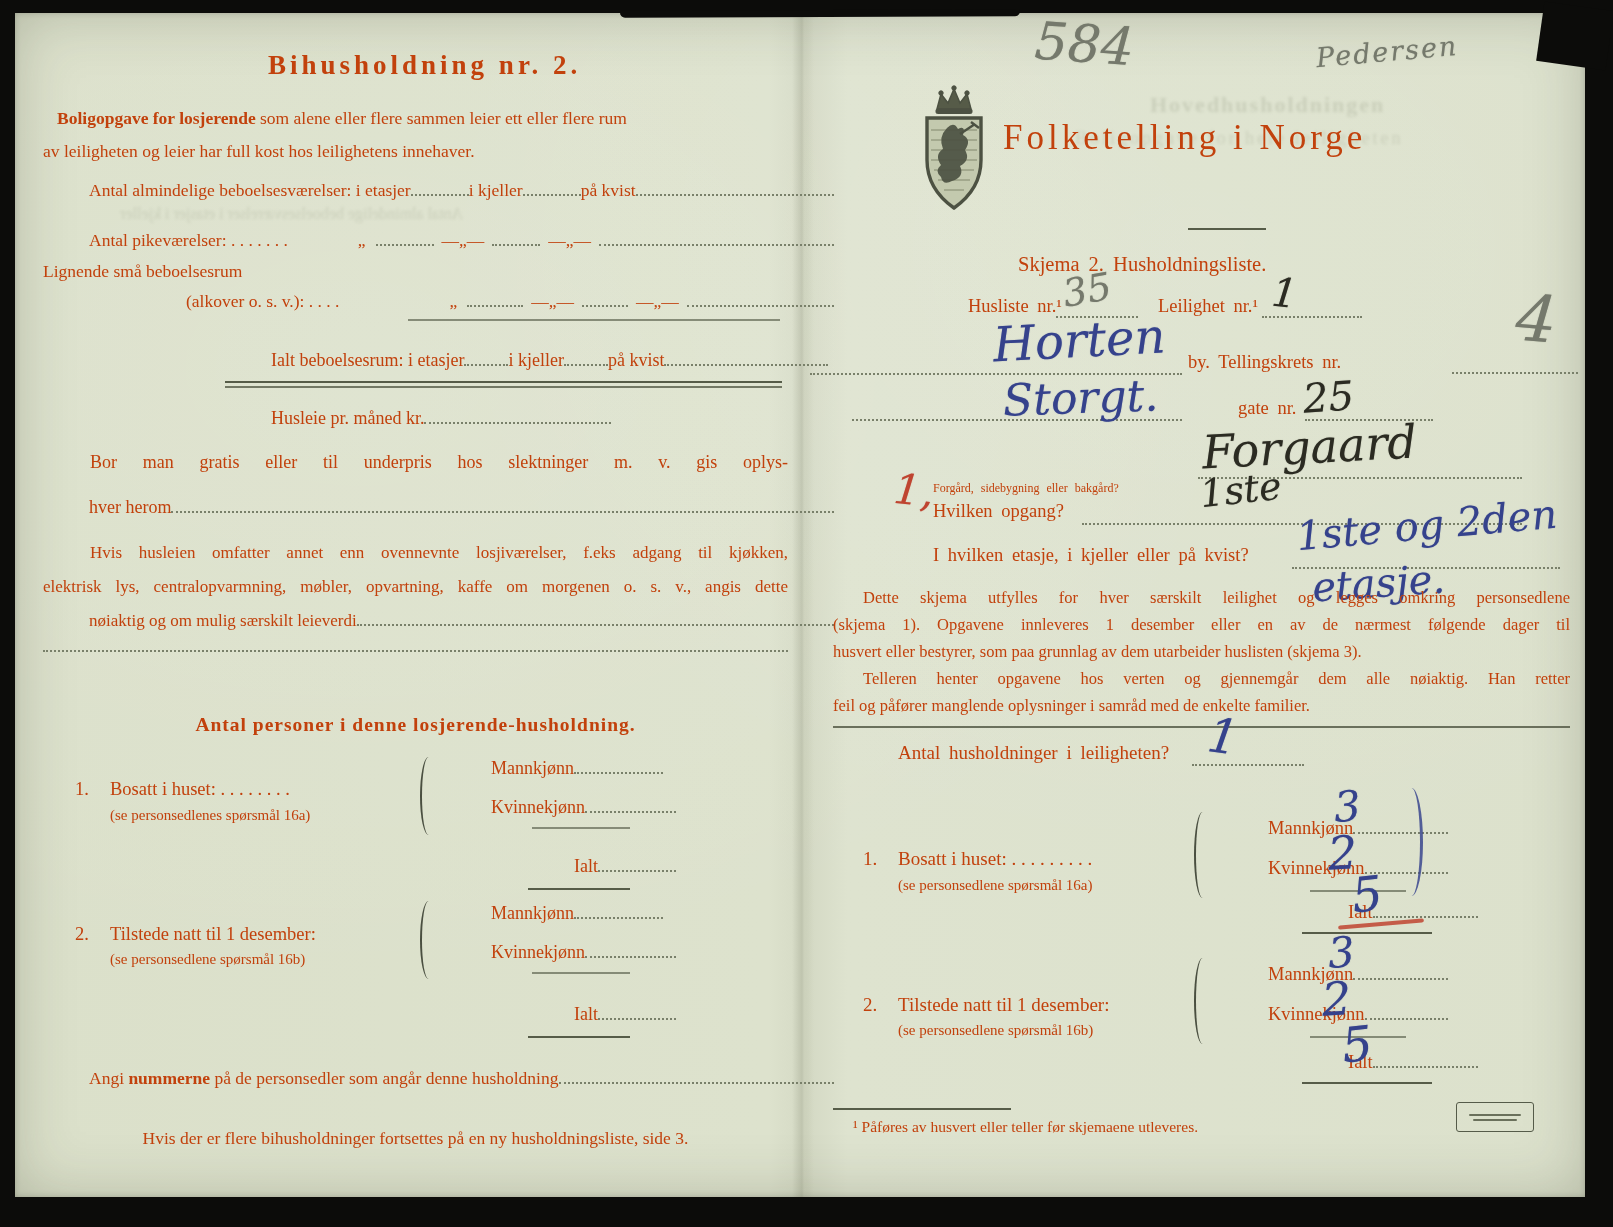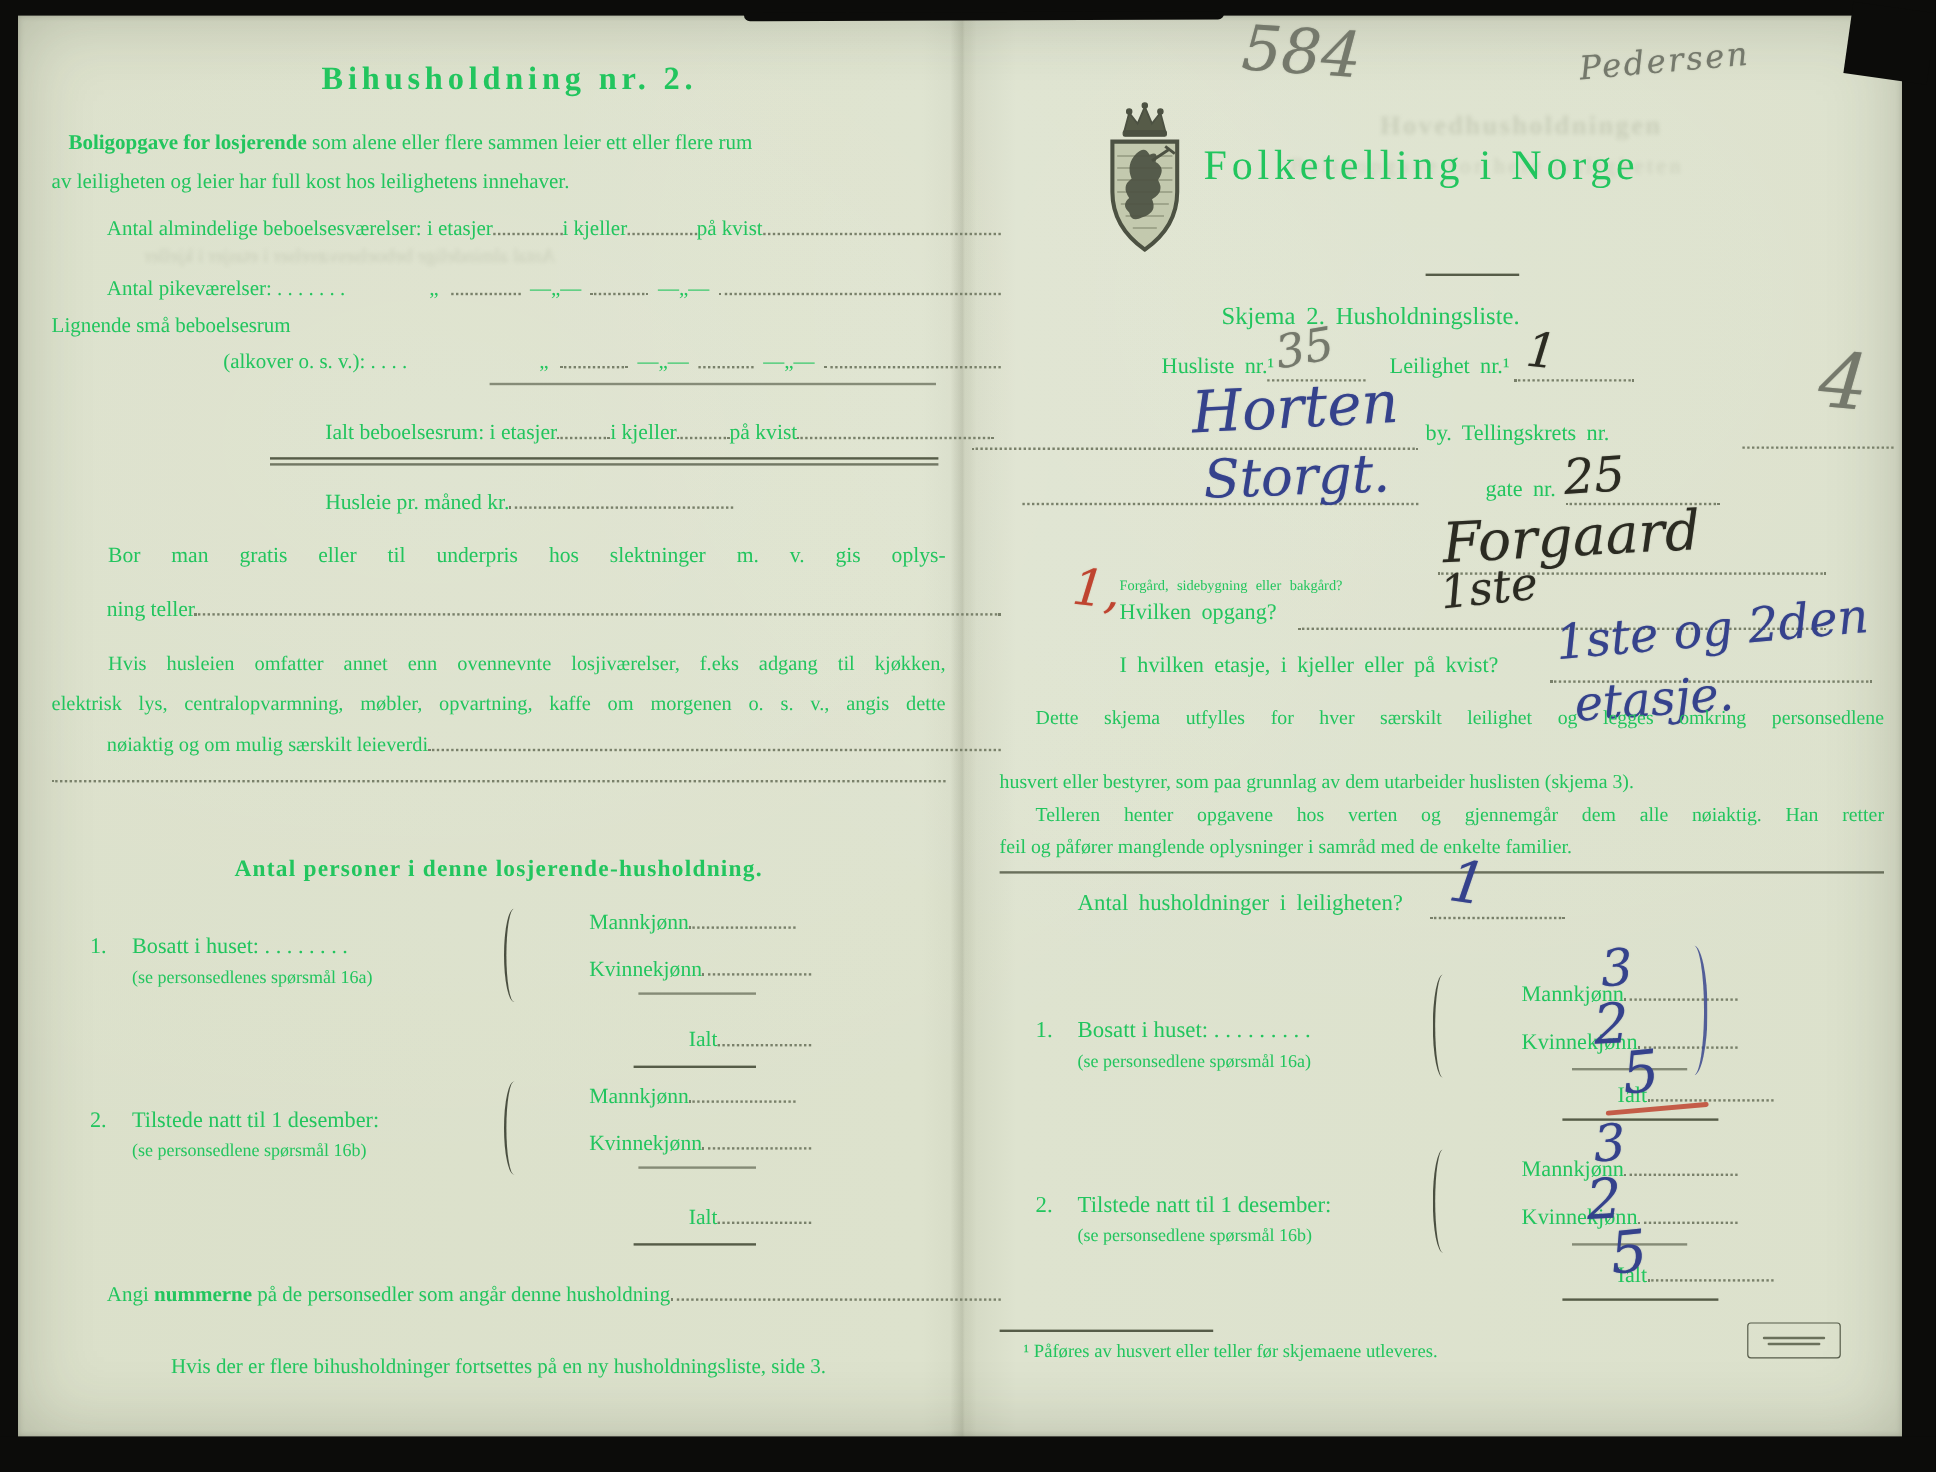--- a/index.html
+++ b/index.html
@@ -8,21 +8,21 @@
   
   #paper{position:absolute;left:14px;top:12px;width:1572px;height:1186px;
          background:
            radial-gradient(ellipse at 22% 30%, rgba(255,255,255,.10), rgba(0,0,0,0) 55%),
            radial-gradient(ellipse at 75% 20%, rgba(255,255,255,.08), rgba(0,0,0,0) 50%),
            linear-gradient(90deg,#dbe0ca 0%,#dde2cd 48%,#d4d9c4 50.5%,#dee3cf 53%,#dce1cc 100%);
          box-shadow:inset 0 0 60px rgba(60,65,45,.25), inset 0 0 6px rgba(40,40,30,.3);}
   .gutter{position:absolute;left:792px;top:12px;width:22px;height:1186px;
           background:linear-gradient(90deg,rgba(0,0,0,0),rgba(90,95,70,.18) 45%,rgba(120,125,95,.10) 55%,rgba(0,0,0,0));}
   .abs{position:absolute;}
-  .print{color:#22c55e;}
+  .print{color:#c2410c;}
   .bold{font-weight:bold;}
   .just{text-align:justify;text-align-last:justify;}
   .center{text-align:center;}
   
   .dl{display:inline-block;border-bottom:2px dotted #79806a;height:14px;}
   .dl-abs{position:absolute;border-bottom:2px dotted #79806a;height:0;}
   .rule{position:absolute;background:#565c48;}
   
   .frow{display:flex;align-items:baseline;margin-left:46px;}
   .frow .dl{flex:0 0 auto;}
@@ -104,21 +104,21 @@
   <div class="rule" style="left:225px;top:381px;width:557px;height:2px;"></div>
   <div class="rule" style="left:225px;top:386px;width:557px;height:1.5px;opacity:.8;"></div>
 
   <div class="abs frow print" style="left:225px;top:408px;width:340px;font-size:18px;">
     <span>Husleie pr. måned kr.</span>
     <span class="dl grow"></span>
   </div>
 
   <div class="abs print just" style="left:90px;top:452px;width:698px;font-size:18px;">Bor man gratis eller til underpris hos slektninger m. v. gis oplys-</div>
   <div class="abs frow print" style="left:43px;top:497px;width:745px;font-size:18px;">
-    <span>ning teller</span>
+    <span>hver herom</span>
     <span class="dl grow"></span>
   </div>
 
   <div class="abs print just" style="left:90px;top:543px;width:698px;font-size:17px;">Hvis husleien omfatter annet enn ovennevnte losjiværelser, f.eks adgang til kjøkken,</div>
   <div class="abs print just" style="left:43px;top:577px;width:745px;font-size:17px;">elektrisk lys, centralopvarmning, møbler, opvartning, kaffe om morgenen o. s. v., angis dette</div>
   <div class="abs frow print" style="left:43px;top:610px;width:745px;font-size:17px;">
     <span>nøiaktig og om mulig særskilt leieverdi</span>
     <span class="dl grow"></span>
   </div>
   <div class="dl-abs" style="left:43px;top:650px;width:745px;"></div>
@@ -235,20 +235,21 @@
   <div class="abs print ws" style="left:933px;top:501px;font-size:18.5px;">Hvilken opgang?</div>
   <div class="dl-abs" style="left:1082px;top:523px;width:440px;"></div>
   <div class="abs hw hw-black" style="left:1200px;top:468px;font-size:38px;transform:rotate(-6deg);">1ste</div>
 
   <div class="abs print ws" style="left:933px;top:545px;font-size:18.5px;">I hvilken etasje, i kjeller eller på kvist?</div>
   <div class="dl-abs" style="left:1292px;top:567px;width:268px;"></div>
   <div class="abs hw hw-blue" style="left:1296px;top:502px;font-size:40px;transform:rotate(-5deg);">1ste og 2den</div>
   <div class="abs hw hw-blue" style="left:1312px;top:560px;font-size:40px;transform:rotate(-4deg);">etasje.</div>
 
   <div class="abs print just" style="left:863px;top:588px;width:707px;font-size:16.5px;">Dette skjema utfylles for hver særskilt leilighet og legges omkring personsedlene</div>
+  <div class="abs print just" style="left:833px;top:615px;width:737px;font-size:16.5px;">(skjema 1).  Opgavene innleveres 1 desember eller en av de nærmest følgende dager til</div>
   <div class="abs print" style="left:833px;top:642px;font-size:16.5px;">husvert eller bestyrer, som paa grunnlag av dem utarbeider huslisten (skjema 3).</div>
   <div class="abs print just" style="left:863px;top:669px;width:707px;font-size:16.5px;">Telleren henter opgavene hos verten og gjennemgår dem alle nøiaktig.  Han retter</div>
   <div class="abs print" style="left:833px;top:696px;font-size:16.5px;">feil og påfører manglende oplysninger i samråd med de enkelte familier.</div>
 
   <div class="rule" style="left:833px;top:726px;width:737px;height:2px;opacity:.85;"></div>
 
   <div class="abs print ws" style="left:898px;top:742px;font-size:19px;">Antal husholdninger i leiligheten?</div>
   <div class="dl-abs" style="left:1192px;top:764px;width:112px;"></div>
   <div class="abs hw hw-blue" style="left:1208px;top:708px;font-size:48px;transform:rotate(8deg);">1</div>
 

